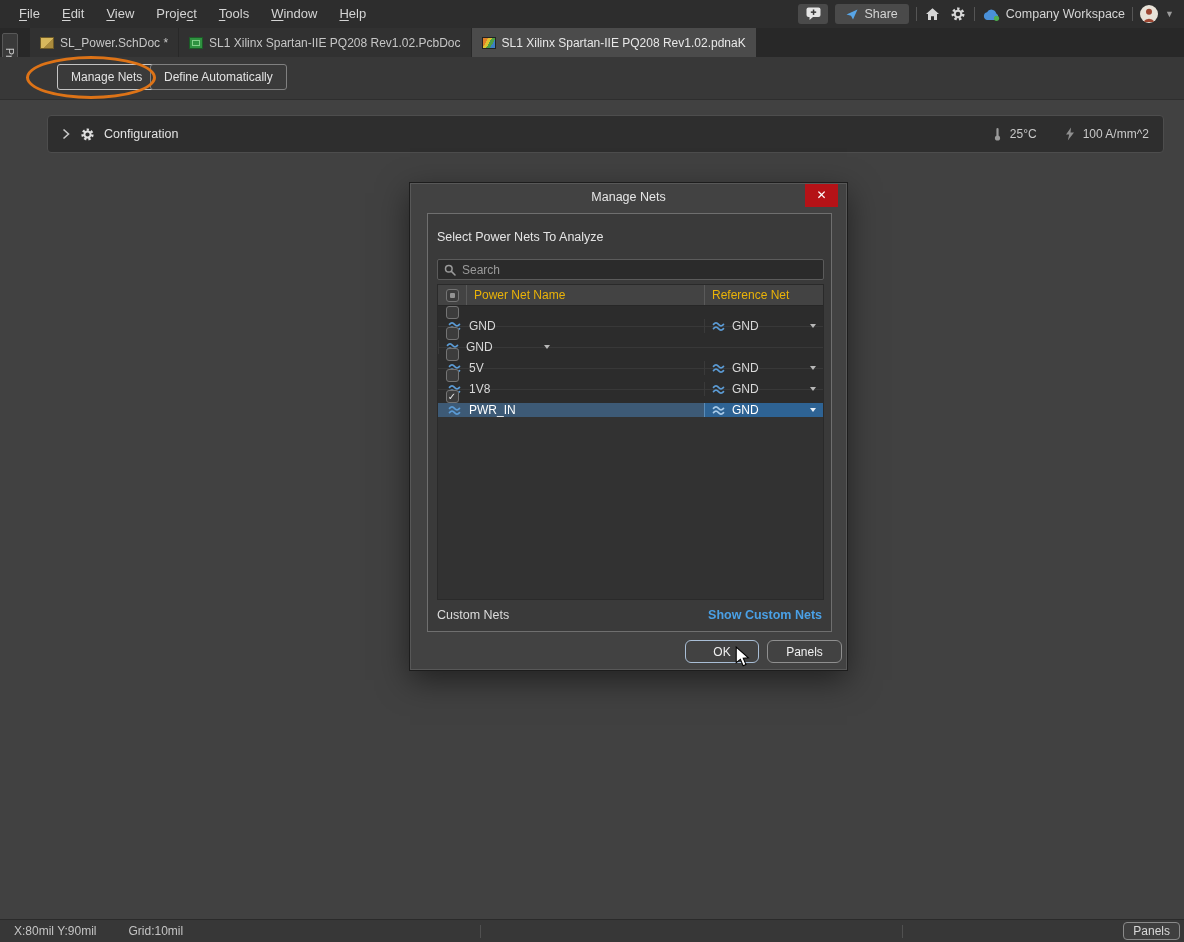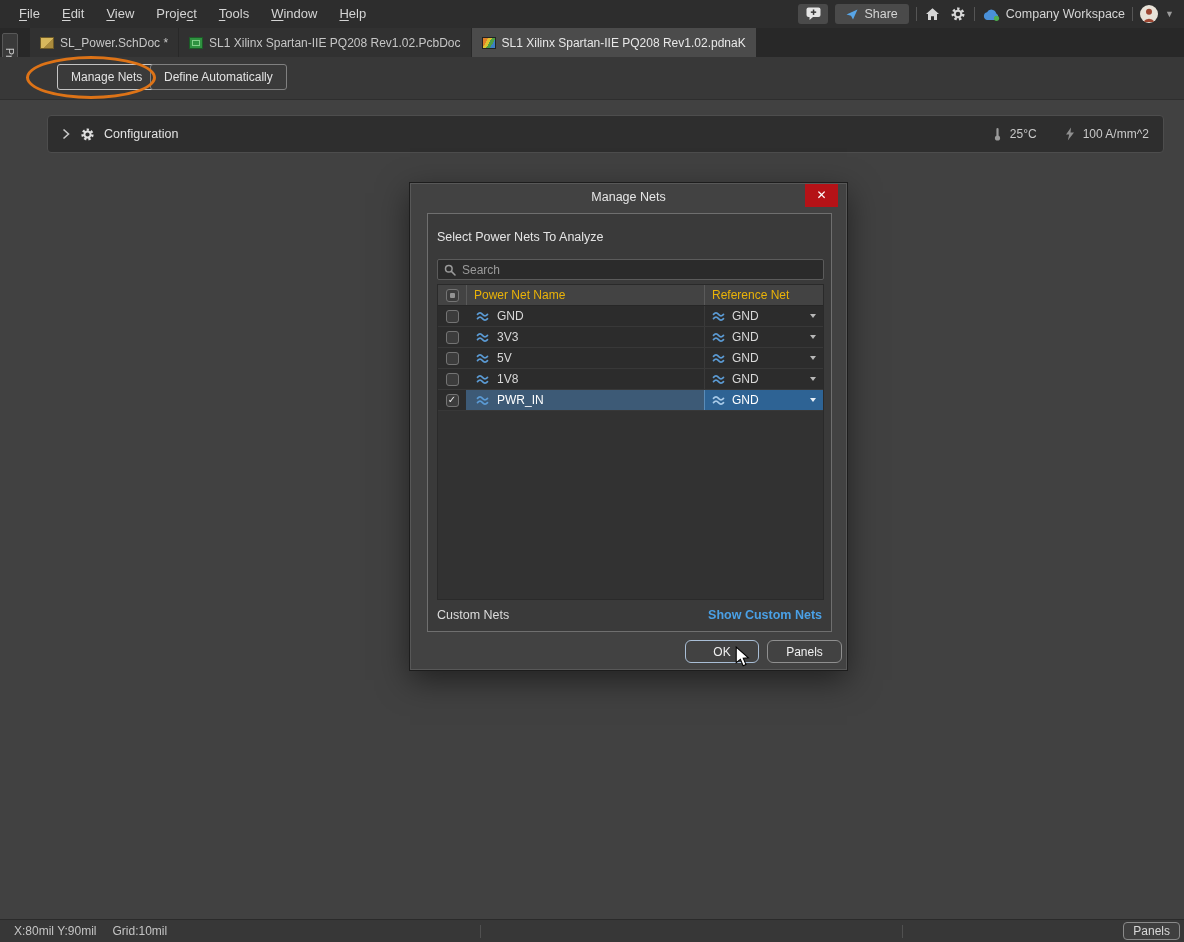--- a/index.html
+++ b/index.html
@@ -86,21 +86,21 @@
 
   .nets-table { position:absolute; left:9px; top:70px; width:387px; height:316px;
                 border:1px solid #2a2a2a; background:#323232; display:flex; flex-direction:column; }
   .thead { height:21px; background:#434343; border-bottom:1px solid #272727;
            display:flex; align-items:center; font-size:12px; color:#eab308; flex:none; }
   .cb-col { width:28px; flex:none; display:flex; align-items:center; justify-content:center; }
   .name-col { flex:1; padding-left:7px; border-left:1px solid #5a5a5a; height:100%; line-height:20px; }
   .ref-col { width:119px; flex:none; padding-left:7px; border-left:1px solid #5a5a5a; height:100%; line-height:20px; }
   .tbody { flex:1; overflow:hidden; background:#323232; }
   .trow { display:flex; align-items:stretch; height:21px; border-bottom:1px solid #383838;
-          background:#2c2c2c; color:#d8d8d8; font-size:12px; cursor:pointer; }
+          background:#2c2c2c; color:#d8d8d8; font-size:12px; cursor:pointer;flex-direction:column; }
   .row-main { flex:1; display:flex; }
   .name-cell { flex:1; display:flex; align-items:center; gap:7px; padding-left:10px; }
   .ref-cell { width:119px; flex:none; display:flex; align-items:center; gap:6px; padding-left:7px;
               border-left:1px solid #3a3a3a; position:relative; }
   .dd-caret { position:absolute; right:7px; width:0; height:0;
               border-left:3.5px solid transparent; border-right:3.5px solid transparent;
               border-top:4px solid #b8b8b8; }
   .net-icon { color:var(--net-icon,#5b9bd5); flex:none; }
   .trow.selected { color:#fff; }
   .trow.selected .row-main { box-shadow:inset 0 0 0 1px #7fb2dc; }
@@ -124,21 +124,21 @@
   .ok-btn { left:274px; width:74px; border:1px solid #a9bed6; }
   .cancel-btn { left:356px; width:75px; border:1px solid #8f8f8f; }
 
   .cursor { position:absolute; left:735px; top:646px; z-index:50; pointer-events:none; }
 
   
   .statusbar { position:absolute; left:0; top:919px; width:100%; height:23px; background:#373737;
                border-top:1px solid #2a2a2a; display:flex; align-items:center;
                font-size:12px; color:#c4c4c4; }
   .sb-coords { margin-left:14px; }
-  .sb-grid { margin-left:16px; }
+  .sb-grid { margin-left:32px; }
   .sb-div { position:absolute; top:5px; width:1px; height:13px; background:#505050; }
   .sb-div1 { left:480px; }
   .sb-div2 { left:902px; }
   .panels-btn { position:absolute; right:4px; top:2px; height:18px; padding:0 9px;
                 background:#3f3f3f; border:1px solid #8a8a8a; border-radius:4px;
                 color:#d8d8d8; font-size:12px; font-family:inherit; cursor:pointer; }
 </style>
 </head>
 <body>
 
@@ -294,27 +294,20 @@
         <span class="ref-name">GND</span>
         <span class="dd-caret"></span>
       </div>
     </div>
   </div>
             <div class="trow">
     <div class="cb-col">
       <span class="cb"></span>
     </div>
     <div class="row-main">
-      <div class="name-cell">
-        <svg class="net-icon" width="14" height="11" viewBox="0 0 14 11">
-          <path d="M1.5 3.4 Q4 0.4 6.5 3.4 Q9 6.4 11.5 3.4" fill="none" stroke="currentColor" stroke-width="1.7" stroke-linecap="round"></path>
-          <path d="M1.5 7.6 Q4 4.6 6.5 7.6 Q9 10.6 11.5 7.6" fill="none" stroke="currentColor" stroke-width="1.7" stroke-linecap="round"></path>
-        </svg>
-        <span class="net-name">3V3</span>
-      </div>
       <div class="ref-cell">
         <svg class="net-icon" width="14" height="11" viewBox="0 0 14 11">
           <path d="M1.5 3.4 Q4 0.4 6.5 3.4 Q9 6.4 11.5 3.4" fill="none" stroke="currentColor" stroke-width="1.7" stroke-linecap="round"></path>
           <path d="M1.5 7.6 Q4 4.6 6.5 7.6 Q9 10.6 11.5 7.6" fill="none" stroke="currentColor" stroke-width="1.7" stroke-linecap="round"></path>
         </svg>
         <span class="ref-name">GND</span>
         <span class="dd-caret"></span>
       </div>
     </div>
   </div>

